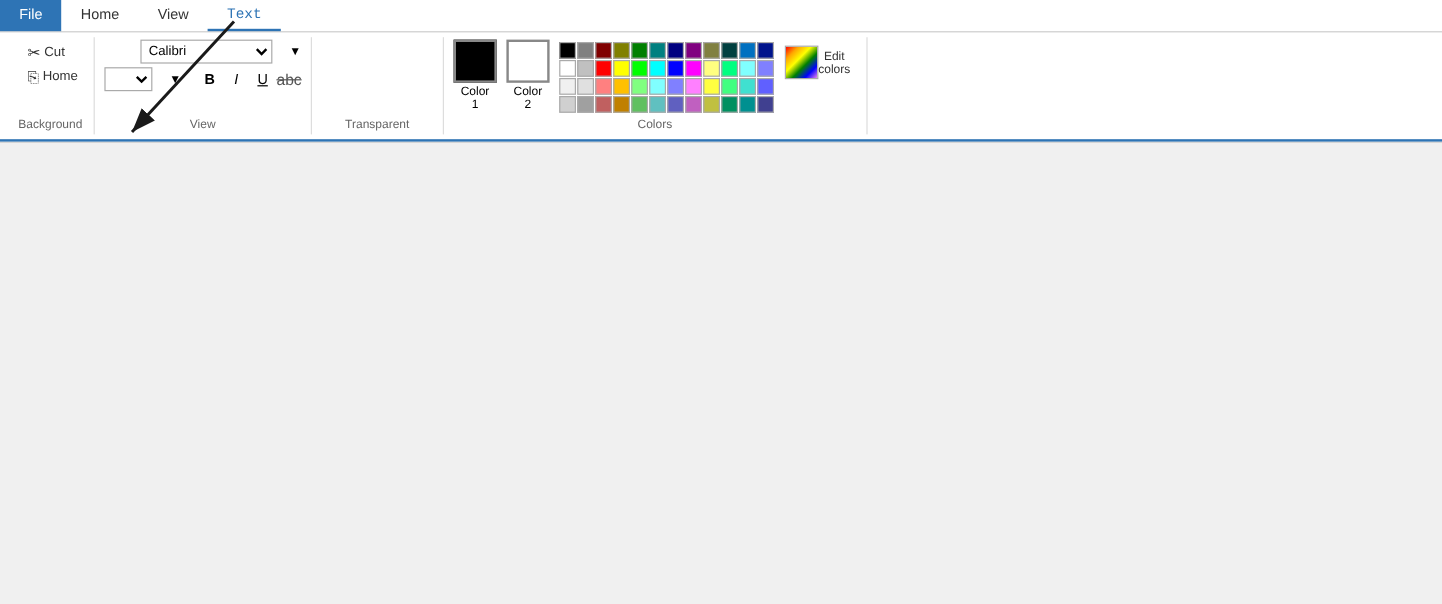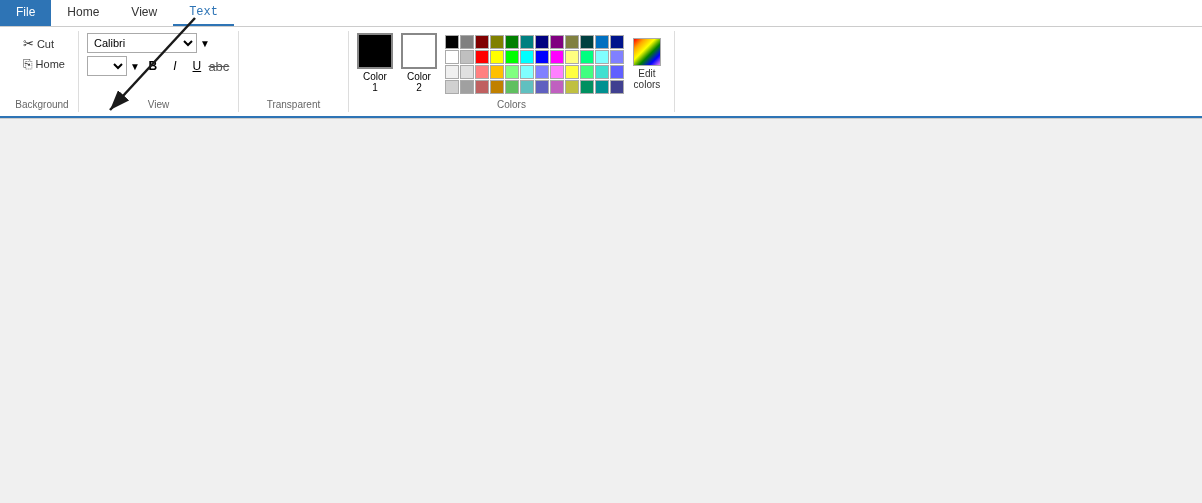--- a/index.html
+++ b/index.html
@@ -78,21 +78,21 @@
       align-items: center;
       gap: 3px;
       padding: 2px 4px;
       cursor: pointer;
       border: 1px solid transparent;
       background: transparent;
       font-size: 11px;
       color: #333;
       white-space: nowrap;
     }
-    .font-row { display: flex; align-items: center; gap: 3px; margin-bottom: 3px; }
+    .font-row { display: flex; align-items: center; gap: 14px; margin-bottom: 3px; justify-content: flex-end; }
     .font-select {
       font-size: 11px;
       padding: 1px 2px;
       border: 1px solid #aaa;
       background: #fff;
       width: 110px;
       height: 20px;
     }
     .font-size-select {
       font-size: 11px;
@@ -142,21 +142,22 @@
     .color-picker-label { font-size: 10px; text-align: center; margin-top: 2px; }
     .color-row { display: flex; gap: 1px; }
     .color-swatch {
       width: 14px;
       height: 14px;
       border: 1px solid #aaa;
       cursor: pointer;
     }
     .edit-colors-btn {
       display: flex;
-      flex-direction: column;
+      flex-direction: row;
+      align-items: center;
       cursor: pointer;
       padding: 2px 4px;
       border: 1px solid transparent;
       background: transparent;
       font-size: 10px;
       color: #333;
     }
     .rainbow-box {
       width: 28px;
       height: 28px;

